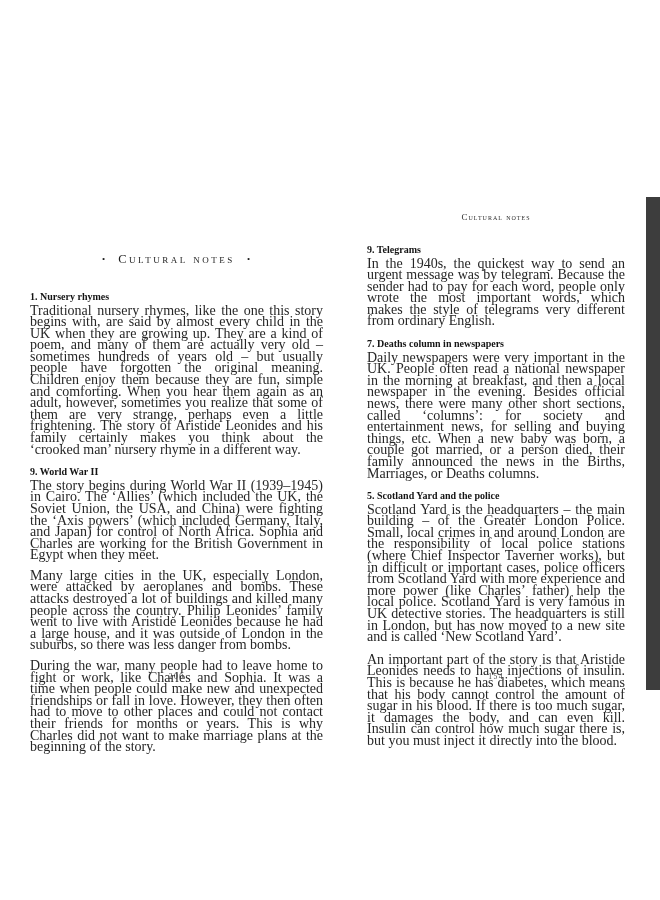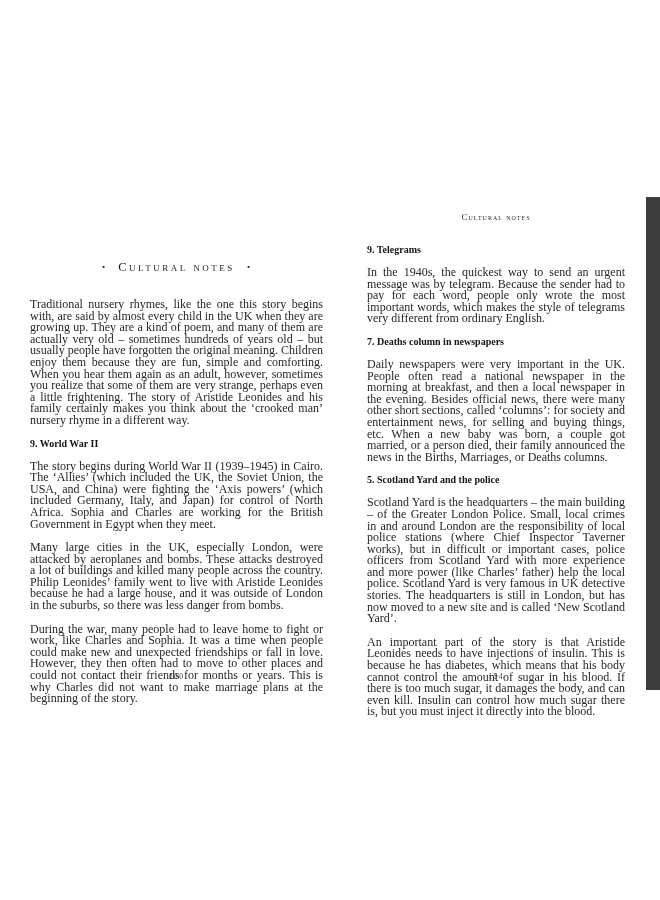--- a/index.html
+++ b/index.html
@@ -45,45 +45,45 @@
     color: #2b2b2b;
     margin: 0 0 22px 0;
     font-weight: normal;
   }
   .chapter-heading {
     text-align: center;
     font-size: 12.5px;
     font-weight: normal;
     letter-spacing: 1px;
     color: #1d1d1d;
-    margin: 12px 0 24px 0;
+    margin: 4px 0 24px 0;
   }
   .chapter-heading .sc {
     font-variant: small-caps;
     letter-spacing: 2.5px;
     padding: 0 8px;
   }
   .chapter-heading .bullet {
     font-size: 9px;
     vertical-align: 1px;
   }
   .note-section {
     margin: 0 0 11px 0;
   }
   .section-title {
     font-size: 10px;
     font-weight: bold;
     color: #141414;
     margin: 0 0 2.5px 0;
   }
   .para {
-    font-size: 12px;
+    font-size: 14px;
     line-height: 11.6px;
     text-align: justify;
-    margin: 12px 0 9px 0;
+    margin: 0 0 9px 0;
     color: #262626;
   }
   .para:last-child {
     margin-bottom: 0;
   }
   .page-number {
     position: absolute;
     top: 672px;
     font-size: 7.5px;
     letter-spacing: 1.5px;
@@ -108,20 +108,21 @@
 
   <div class="col col-left">
 
     <h1 class="chapter-heading">
       <span class="bullet">•</span>
       <span class="sc">Cultural notes</span>
       <span class="bullet">•</span>
     </h1>
 
     <section class="note-section">
+      <h2 class="section-title">1. Nursery rhymes</h2>
       <p class="para">Traditional nursery rhymes, like the one this story begins with, are said by almost every child in the UK when they are growing up. They are a kind of poem, and many of them are actually very old – sometimes hundreds of years old – but usually people have forgotten the original meaning. Children enjoy them because they are fun, simple and comforting. When you hear them again as an adult, however, sometimes you realize that some of them are very strange, perhaps even a little frightening. The story of Aristide Leonides and his family certainly makes you think about the ‘crooked man’ nursery rhyme in a different way.</p>
     </section>
 
     <section class="note-section">
       <h2 class="section-title">9. World War II</h2>
       <p class="para">The story begins during World War II (1939–1945) in Cairo. The ‘Allies’ (which included the UK, the Soviet Union, the USA, and China) were fighting the ‘Axis powers’ (which included Germany, Italy, and Japan) for control of North Africa. Sophia and Charles are working for the British Government in Egypt when they meet.</p>
       <p class="para">Many large cities in the UK, especially London, were attacked by aeroplanes and bombs. These attacks destroyed a lot of buildings and killed many people across the country. Philip Leonides’ family went to live with Aristide Leonides because he had a large house, and it was outside of London in the suburbs, so there was less danger from bombs.</p>
       <p class="para">During the war, many people had to leave home to fight or work, like Charles and Sophia. It was a time when people could make new and unexpected friendships or fall in love. However, they then often had to move to other places and could not contact their friends for months or years. This is why Charles did not want to make marriage plans at the beginning of the story.</p>
     </section>
 

